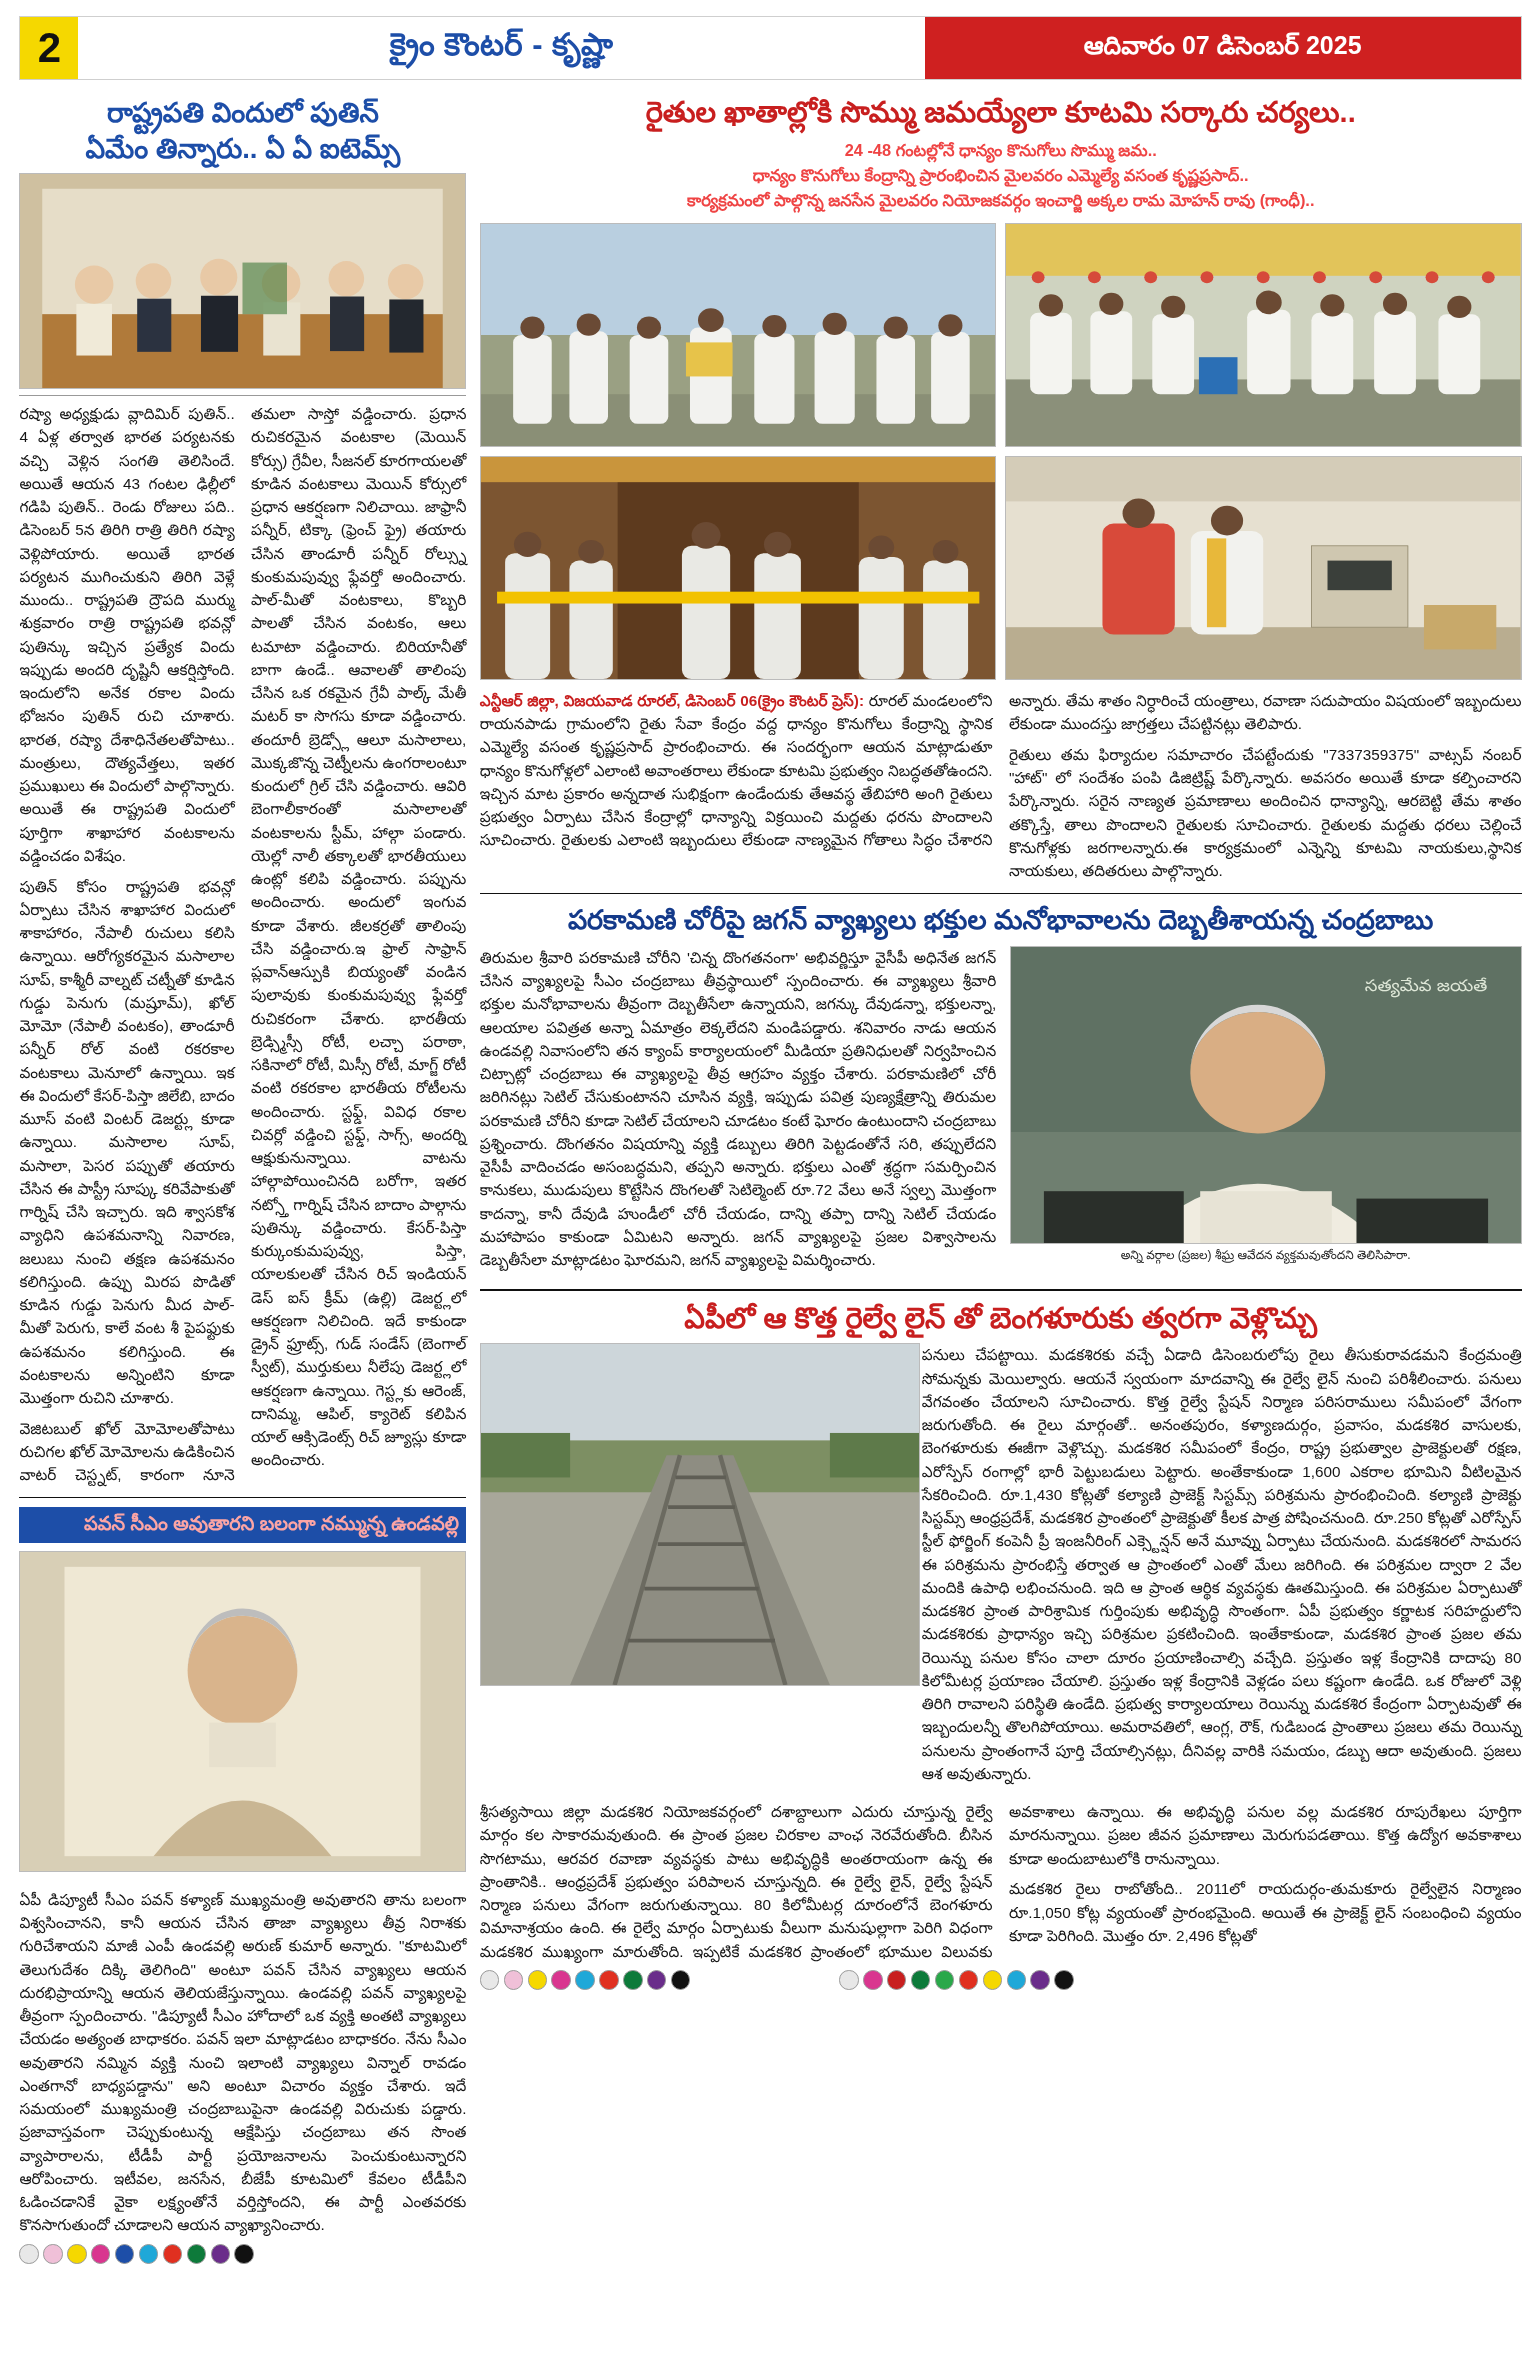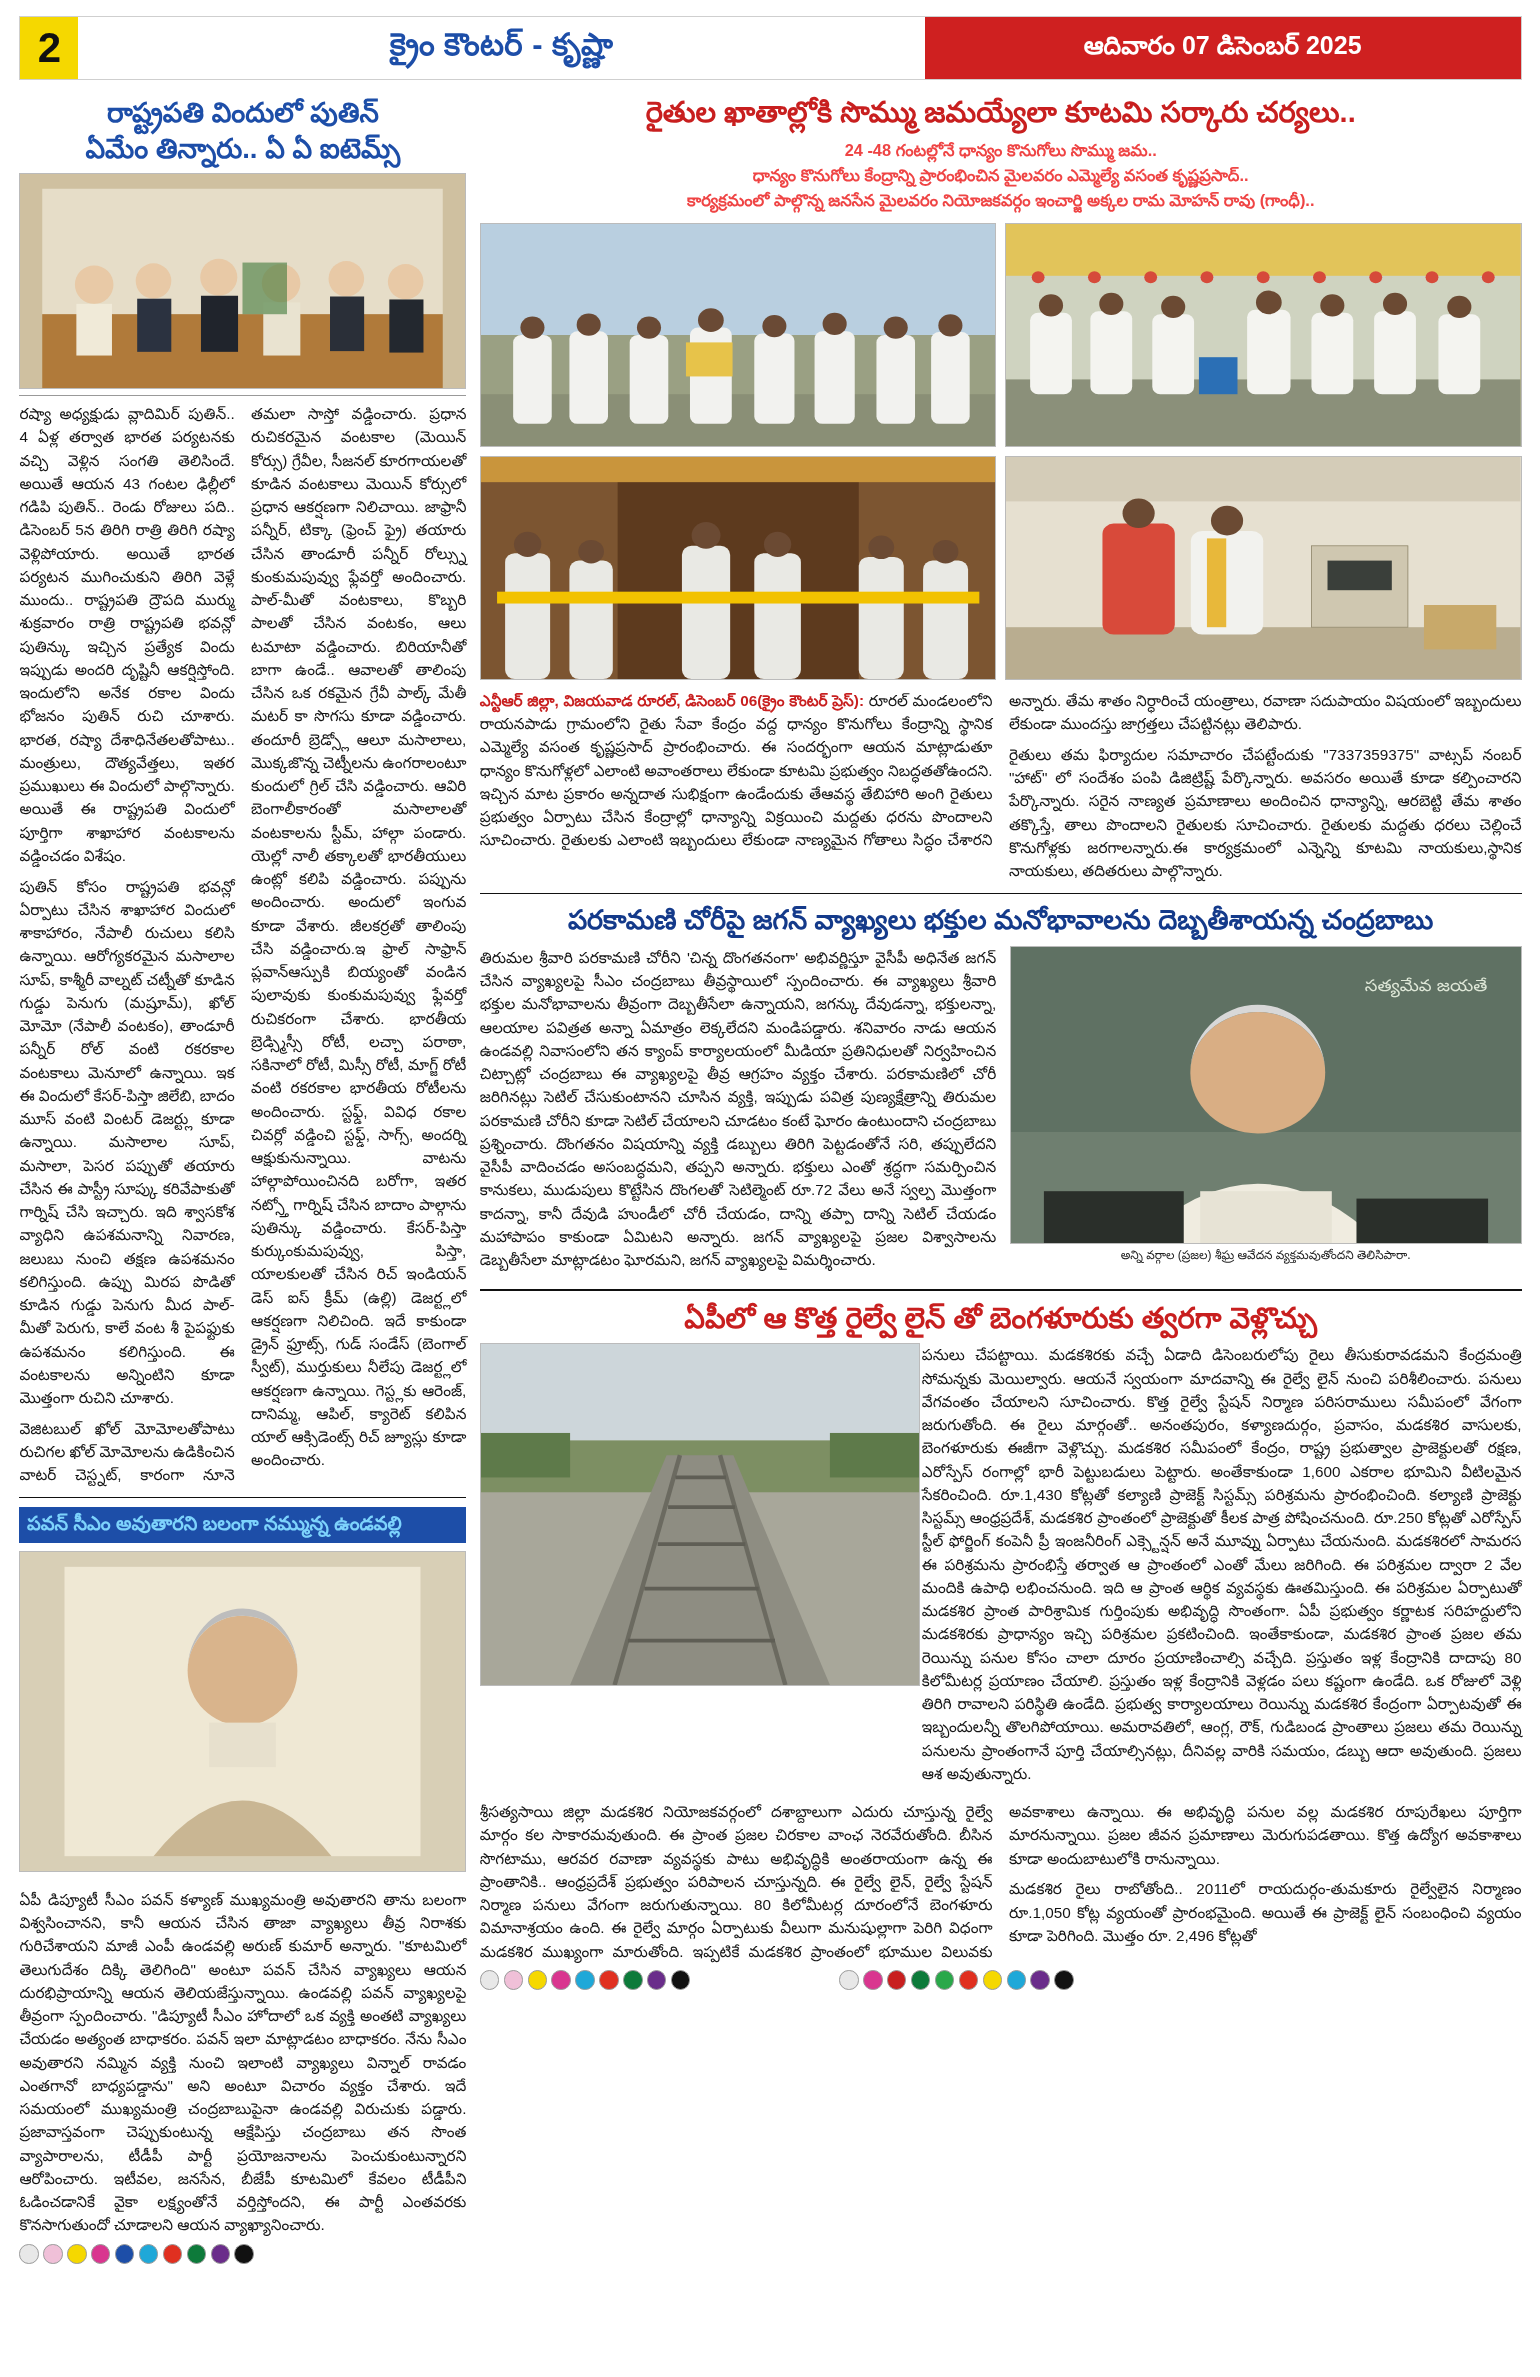--- a/index.html
+++ b/index.html
@@ -132,24 +132,24 @@
     column-gap: 16.4px;
   }
 
   .kicker {
     color: #c81f1f;
     font-weight: 700;
   }
 
   .label-strip {
     background: #1d4ea8;
-    color: #7dd3fc;
+    color: #fca5a5;
     font-size: 19.4px;
     font-weight: 700;
-    text-align: left;
+    text-align: right;
     padding: 4.5px 7.5px;
   }
 
   .photo-grid-2 {
     display: grid;
     grid-template-columns: 1fr 1fr;
     gap: 9px;
   }
 
   

